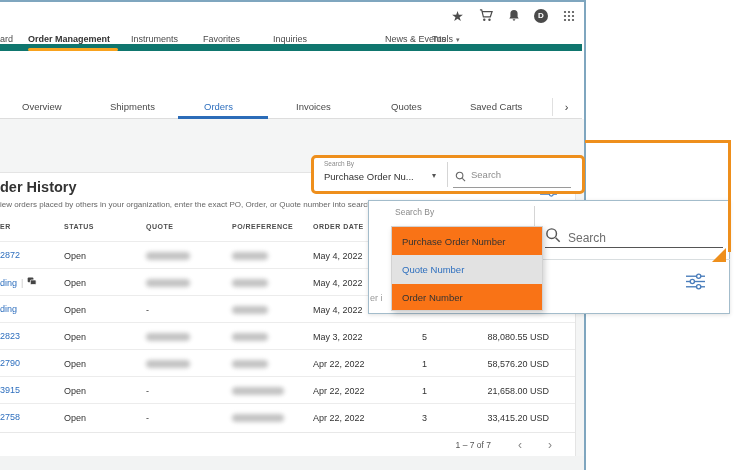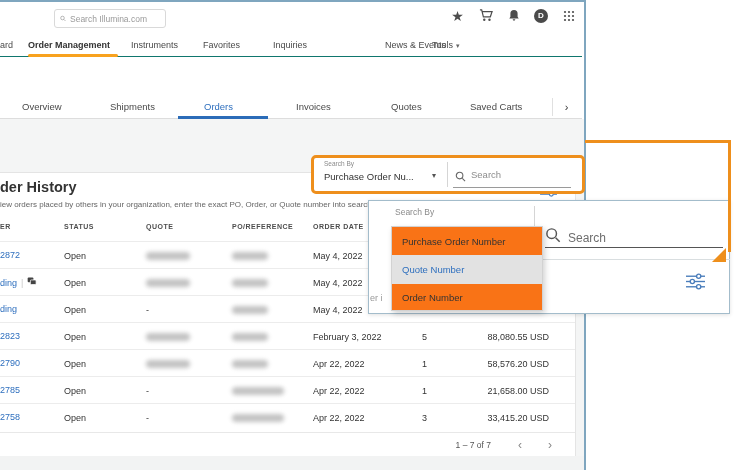--- a/index.html
+++ b/index.html
@@ -14,21 +14,21 @@
   .topbar { left:0; top:2px; width:582px; height:28px; background:#fff; }
   .site-search { position:absolute; left:54px; top:5px; width:112px; height:19px; border:1px solid #d9d9d9; border-radius:3px; display:flex; align-items:center; padding:0 5px; gap:4px; background:#fff; }
   .site-search input { border:none; outline:none; width:90px; font-size:8.5px; color:#444; font-family:inherit; }
   .site-search input::placeholder { color:#9a9a9a; }
   .topbar-icons { position:absolute; right:6px; top:4px; display:flex; align-items:center; gap:13px; }
   .ticon { width:15px; height:15px; display:flex; align-items:center; justify-content:center; color:#4d4d4d; }
   .star-glyph { font-size:14px; color:#4d4d4d; line-height:1; }
   .avatar { width:14px; height:14px; border-radius:50%; background:#4a4a4a; color:#fff; font-size:8px; font-weight:bold; display:flex; align-items:center; justify-content:center; }
 
   
-  .mainnav { left:0; top:32px; width:582px; height:23px; border-bottom:1px solid #0f766e; background:#fff; }
+  .mainnav { left:0; top:26px; width:582px; height:23px; border-bottom:7px solid #0f766e; background:#fff; }
   .nav-item { position:absolute; top:6px; font-size:9px; color:#4a4a4a; white-space:nowrap; cursor:pointer; }
   .nav-item.active { font-weight:bold; color:#333; }
   .nav-underline { position:absolute; left:28px; top:20px; width:90px; height:3px; background:#F8A21E; border-radius:2px; }
   .nav-caret { font-size:7px; color:#666; margin-left:3px; }
 
   
   .page-title { left:0; top:58px; font-size:21px; color:#3c3c3c; font-weight:400; }
 
   
   .tabbar { left:0; top:92px; width:582px; height:25px; border-bottom:1px solid #ddd; background:#fff; }
@@ -99,27 +99,20 @@
   .pp-underline { position:absolute; left:176px; top:46px; width:178px; height:1px; background:#555; }
   .pp-hdivider { position:absolute; left:172px; top:58px; width:189px; height:1px; background:#d9dee0; }
   .pp-filter { position:absolute; left:314px; top:68px; width:24px; height:24px; display:flex; align-items:center; justify-content:center; cursor:pointer; }
 </style>
 </head>
 <body>
 
 <div class="abs app-frame">
 
   <div class="abs topbar">
-    <div class="site-search">
-      <svg width="9" height="9" viewBox="0 0 12 12">
-          <circle cx="5" cy="5" r="3.6" fill="none" stroke="#8a8a8a" stroke-width="1.2"></circle>
-          <line x1="8" y1="8" x2="11" y2="11" stroke="#8a8a8a" stroke-width="1.2"></line>
-        </svg>
-      <input type="text" placeholder="Search Illumina.com" style="">
-    </div>
     <div class="topbar-icons">
       <span class="ticon star-glyph">★</span>
       <span class="ticon">
         <svg width="14" height="13" viewBox="0 0 16 15">
             <path d="M1 1h2l2 8h8l2-6H4" fill="none" stroke="#4d4d4d" stroke-width="1.4"></path>
             <circle cx="6" cy="12.5" r="1.4" fill="#4d4d4d"></circle>
             <circle cx="12" cy="12.5" r="1.4" fill="#4d4d4d"></circle>
           </svg>
       </span>
       <span class="ticon">
@@ -238,35 +231,35 @@
           <span class="cell c-po"><span class="blob po"></span></span>
           <span class="cell c-date">May 4, 2022</span>
           <span class="cell c-qty"></span>
           <span class="cell c-total"></span>
         </div>
         <div class="row">
           <span class="cell c-order">2823</span>
           <span class="cell c-status">Open</span>
           <span class="cell c-quote"><span class="blob"></span></span>
           <span class="cell c-po"><span class="blob po"></span></span>
-          <span class="cell c-date">February 3, 2022</span>
+          <span class="cell c-date">May 3, 2022</span>
           <span class="cell c-qty">5</span>
           <span class="cell c-total">88,080.55 USD</span>
         </div>
         <div class="row">
           <span class="cell c-order">2790</span>
           <span class="cell c-status">Open</span>
           <span class="cell c-quote"><span class="blob"></span></span>
           <span class="cell c-po"><span class="blob po"></span></span>
           <span class="cell c-date">Apr 22, 2022</span>
           <span class="cell c-qty">1</span>
           <span class="cell c-total">58,576.20 USD</span>
         </div>
         <div class="row">
-          <span class="cell c-order">2785</span>
+          <span class="cell c-order">3915</span>
           <span class="cell c-status">Open</span>
           <span class="cell c-quote">-</span>
           <span class="cell c-po"><span class="blob po wide"></span></span>
           <span class="cell c-date">Apr 22, 2022</span>
           <span class="cell c-qty">1</span>
           <span class="cell c-total">21,658.00 USD</span>
         </div>
         <div class="row">
           <span class="cell c-order">2758</span>
           <span class="cell c-status">Open</span>

